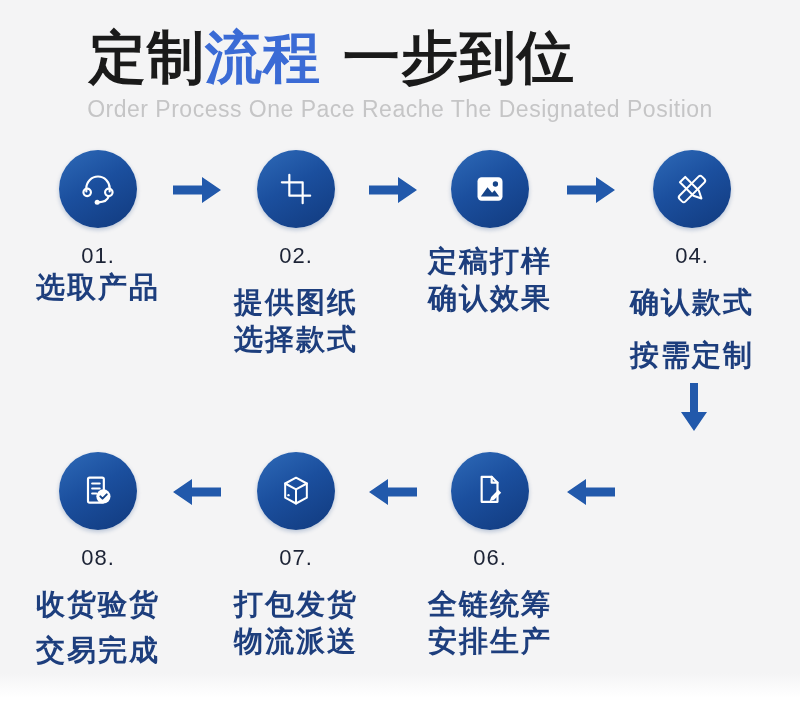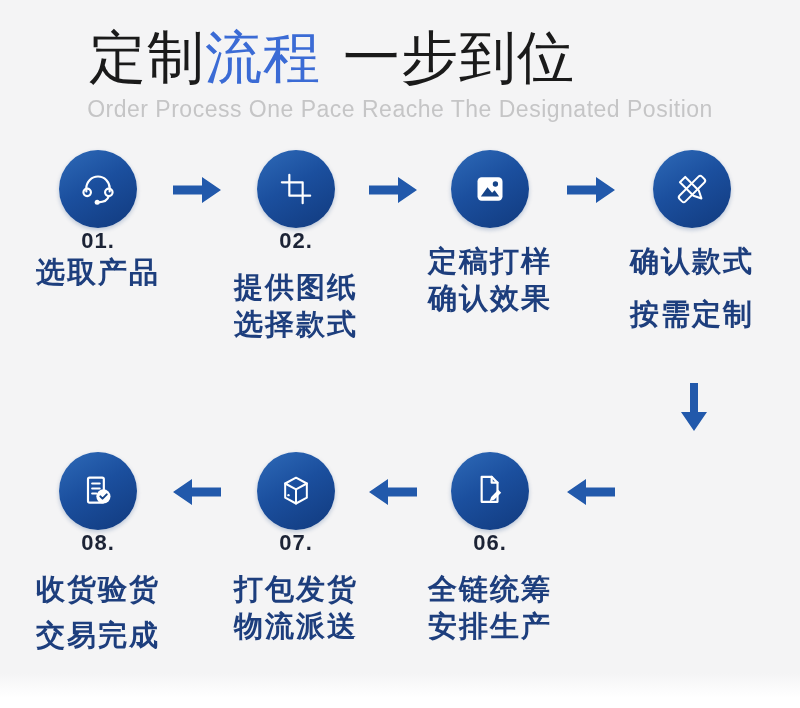--- a/index.html
+++ b/index.html
@@ -6,21 +6,21 @@
   .canvas{
     position:relative;
     width:800px;height:708px;
     overflow:hidden;
     background:linear-gradient(180deg,#f4f4f5 0%,#f4f4f5 95%,#ffffff 98.5%);
     font-family:"Liberation Sans","DejaVu Sans",sans-serif;
   }
   .title{
     position:absolute;left:0;top:24px;width:664px;
     text-align:center;
-    font-size:57px;font-weight:400;letter-spacing:1px;
+    font-size:57px;font-weight:700;letter-spacing:1px;
     color:#1a1a1a;line-height:66px;white-space:nowrap;
   }
   .title .blue{color:#3b6bd5;}
   .title .gap{margin-left:22px;}
   .subtitle{
     position:absolute;left:0;top:96px;width:800px;
     text-align:center;
     font-size:23px;font-weight:400;letter-spacing:0.5px;
     color:#c5c5c6;
   }
@@ -29,21 +29,22 @@
   }
   .circle{
     width:78px;height:78px;border-radius:50%;
     margin:0 auto;
     background:linear-gradient(150deg,#2e6ab8 0%,#1b4f9e 45%,#113a7e 100%);
     display:flex;align-items:center;justify-content:center;
     box-shadow:0 2px 4px rgba(17,58,126,0.25);
   }
   .circle svg{display:block;}
   .num{
-    font-size:22px;font-weight:700;letter-spacing:1px;
+    margin-top:15px;
+    font-size:22px;font-weight:400;letter-spacing:1px;
     color:#1c2335;
   }
   .cap{
     margin-top:15px;
     font-size:29px;font-weight:700;letter-spacing:2px;
     color:#1d3e7d;line-height:37px;white-space:nowrap;
   }
   .arrow{position:absolute;}
 </style>
 </head>
@@ -98,20 +99,21 @@
     <div class="circle">
       <svg width="40" height="40" viewBox="0 0 48 48" fill="none" stroke="#ffffff" stroke-width="2.4" stroke-linecap="round" stroke-linejoin="round">
         <g transform="rotate(45 24 24)">
           <rect x="19" y="5" width="10" height="38" rx="3"></rect>
         </g>
         <g transform="rotate(-45 24 24)">
           <path d="M19.5 8 h9 v23 l-4.5 9 -4.5 -9 z"></path>
         </g>
       </svg>
     </div>
+    <div class="num">04.</div>
     <div class="cap">确认款式</div>
     <div class="cap" style="margin-top:16px;">按需定制</div>
   </div>
 
 
   <div class="step" style="left:400px;top:452px;">
     <div class="circle">
       <svg width="40" height="40" viewBox="0 0 48 48" fill="none" stroke="#ffffff" stroke-width="2.6" stroke-linecap="round" stroke-linejoin="round">
         <path d="M14 7 H26 L33 14 V37 H14 Z"></path>
         <path d="M26 7 V14 H33"></path>

